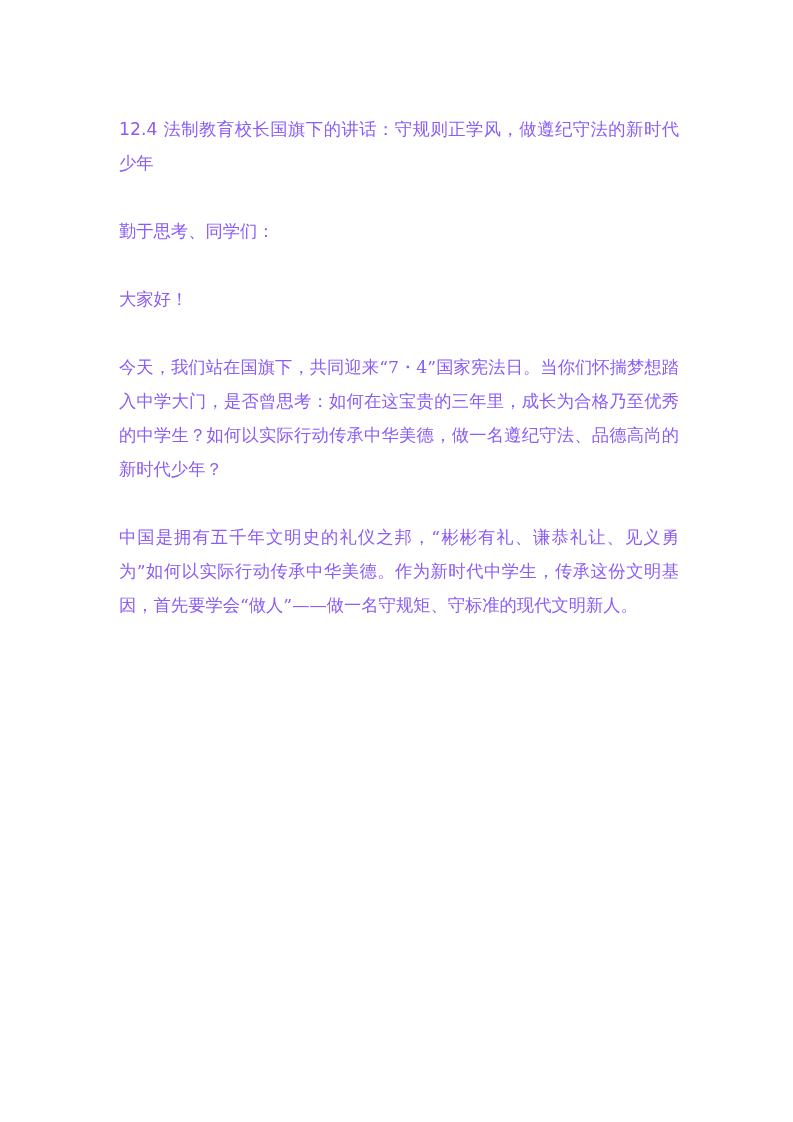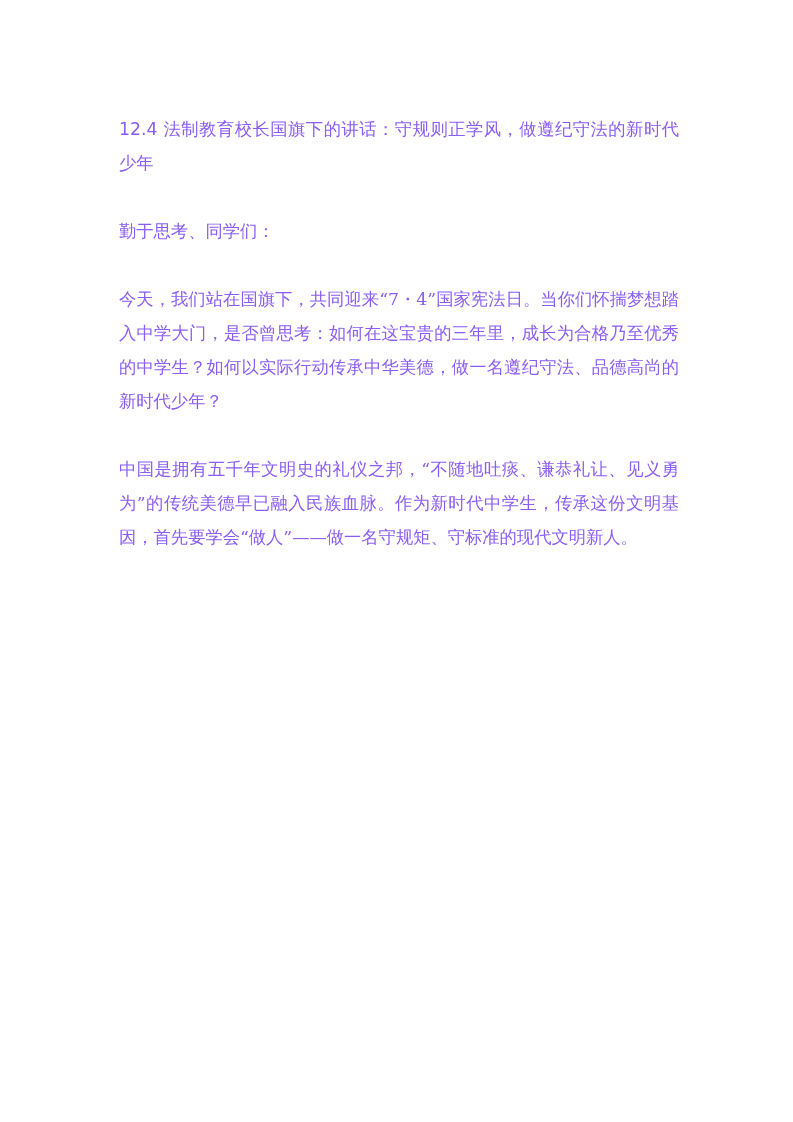--- a/index.html
+++ b/index.html
@@ -9,15 +9,16 @@
     color: #8b5cf6; line-height: 34px; margin-top: 20px; }
   .para { margin: 0 0 34px 0; text-align: justify; text-justify: inter-character; word-break: break-all; }
   .title { font-family: "DejaVu Sans", "Liberation Sans", sans-serif; }
 </style>
 </head>
 <body>
 
 <div class="page">
   <p class="para title">12.4 法制教育校长国旗下的讲话：守规则正学风，做遵纪守法的新时代少年</p>
   <p class="para">勤于思考、同学们：</p>
+  <p class="para">大家好！</p>
   <p class="para">今天，我们站在国旗下，共同迎来“7・4”国家宪法日。当你们怀揣梦想踏入中学大门，是否曾思考：如何在这宝贵的三年里，成长为合格乃至优秀的中学生？如何以实际行动传承中华美德，做一名遵纪守法、品德高尚的新时代少年？</p>
-  <p class="para">中国是拥有五千年文明史的礼仪之邦，“不随地吐痰、谦恭礼让、见义勇为”的传统美德早已融入民族血脉。作为新时代中学生，传承这份文明基因，首先要学会“做人”——做一名守规矩、守标准的现代文明新人。</p>
+  <p class="para">中国是拥有五千年文明史的礼仪之邦，“彬彬有礼、谦恭礼让、见义勇为”如何以实际行动传承中华美德。作为新时代中学生，传承这份文明基因，首先要学会“做人”——做一名守规矩、守标准的现代文明新人。</p>
 </div>
 
 </body></html>

